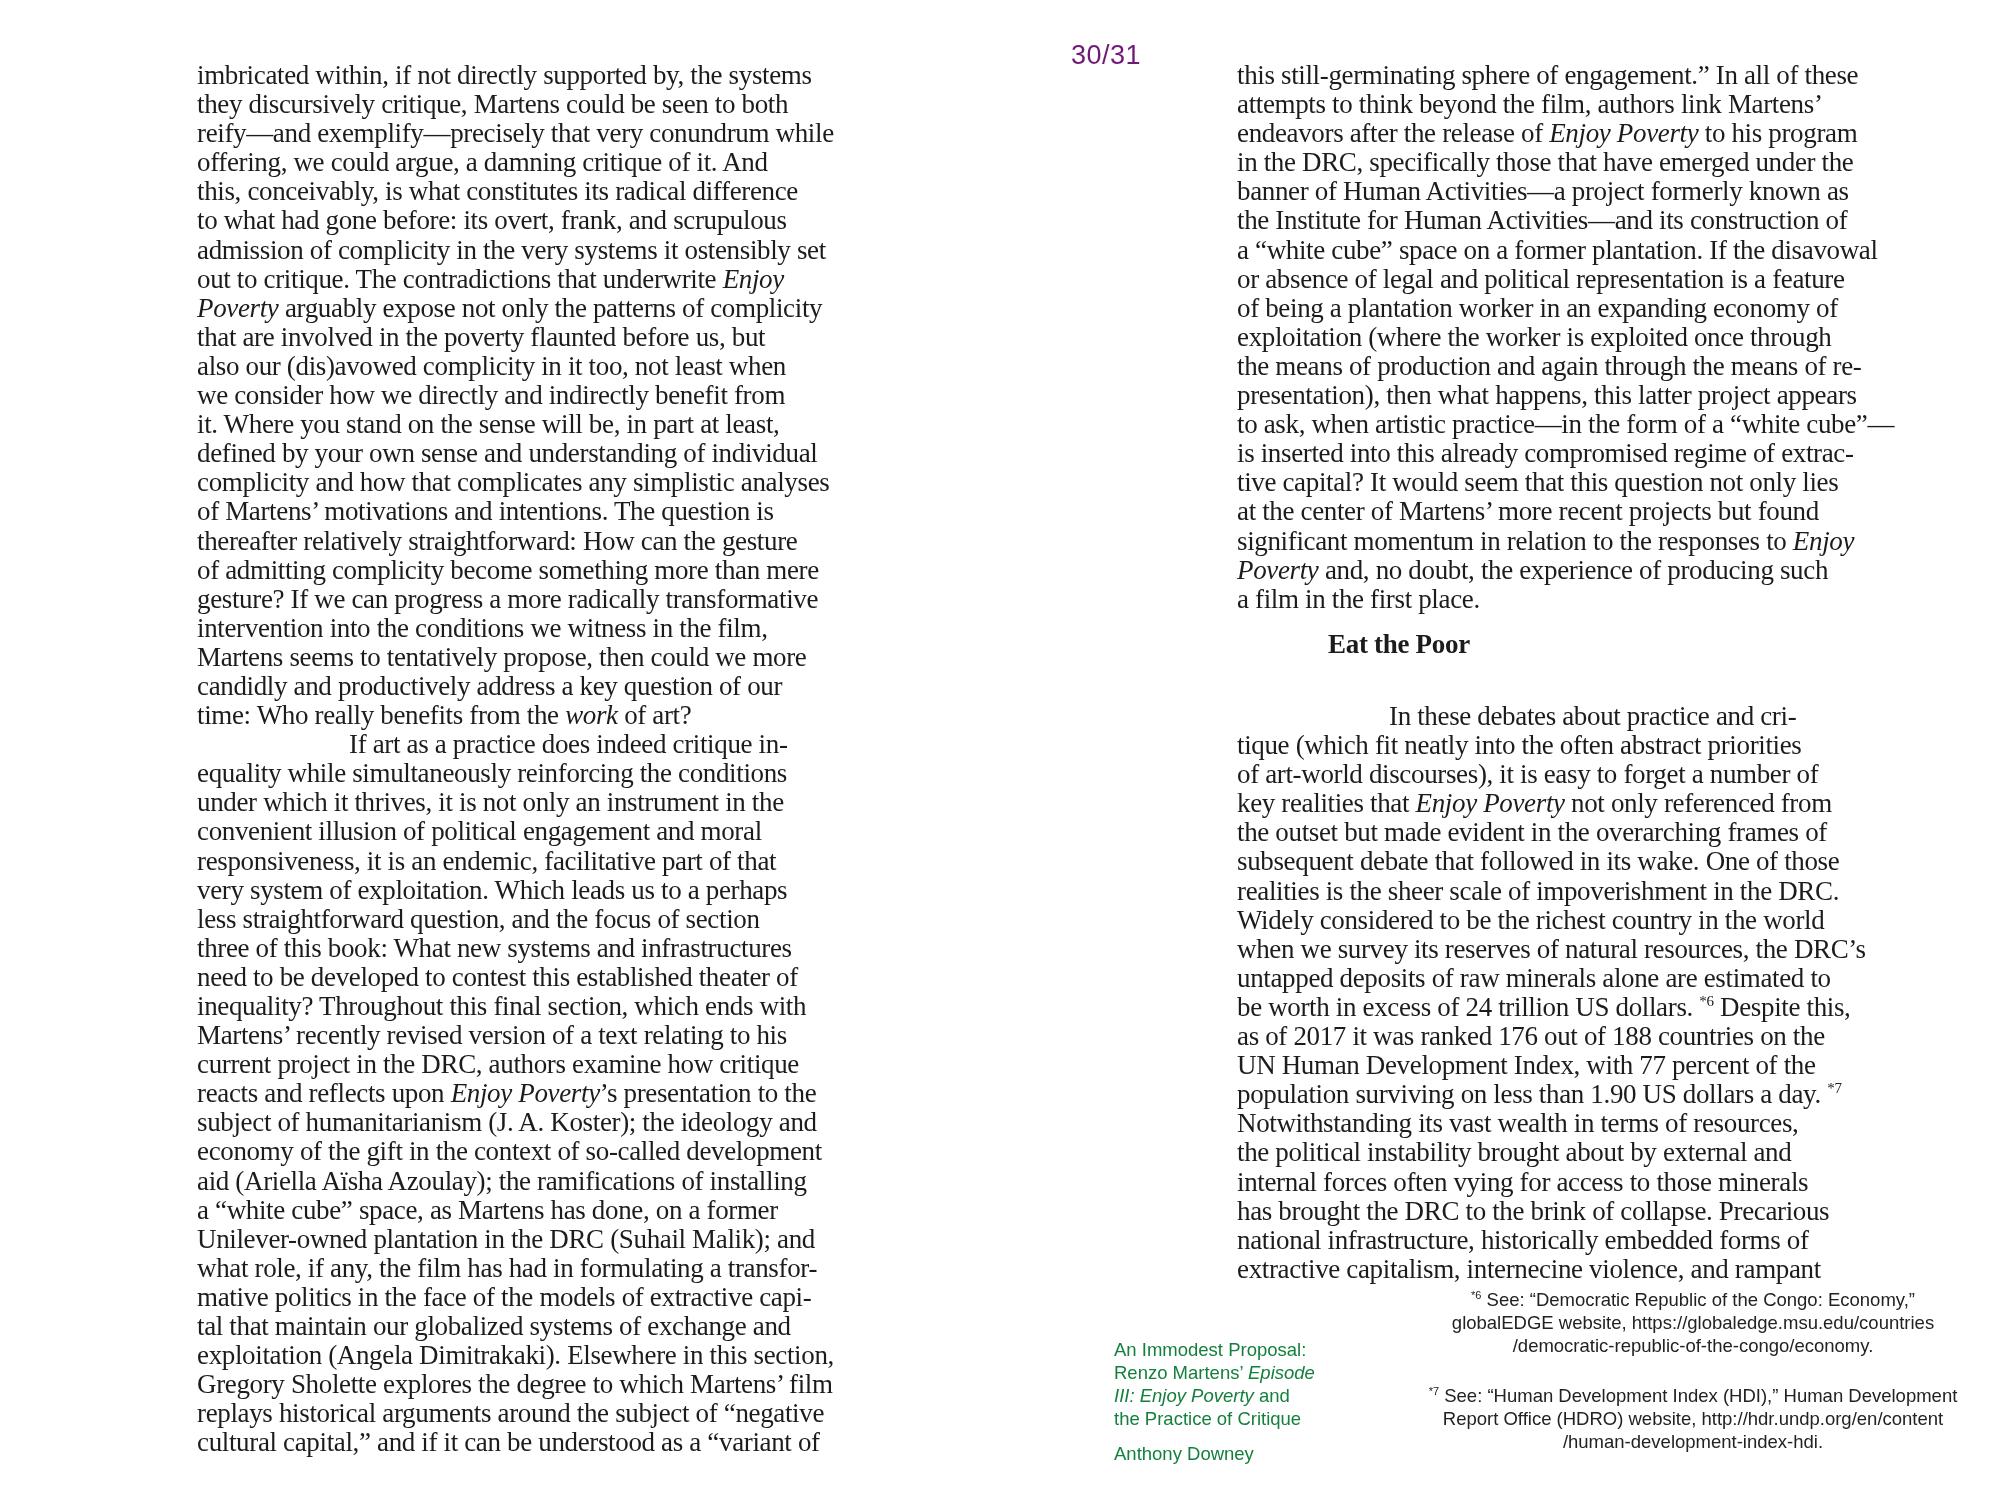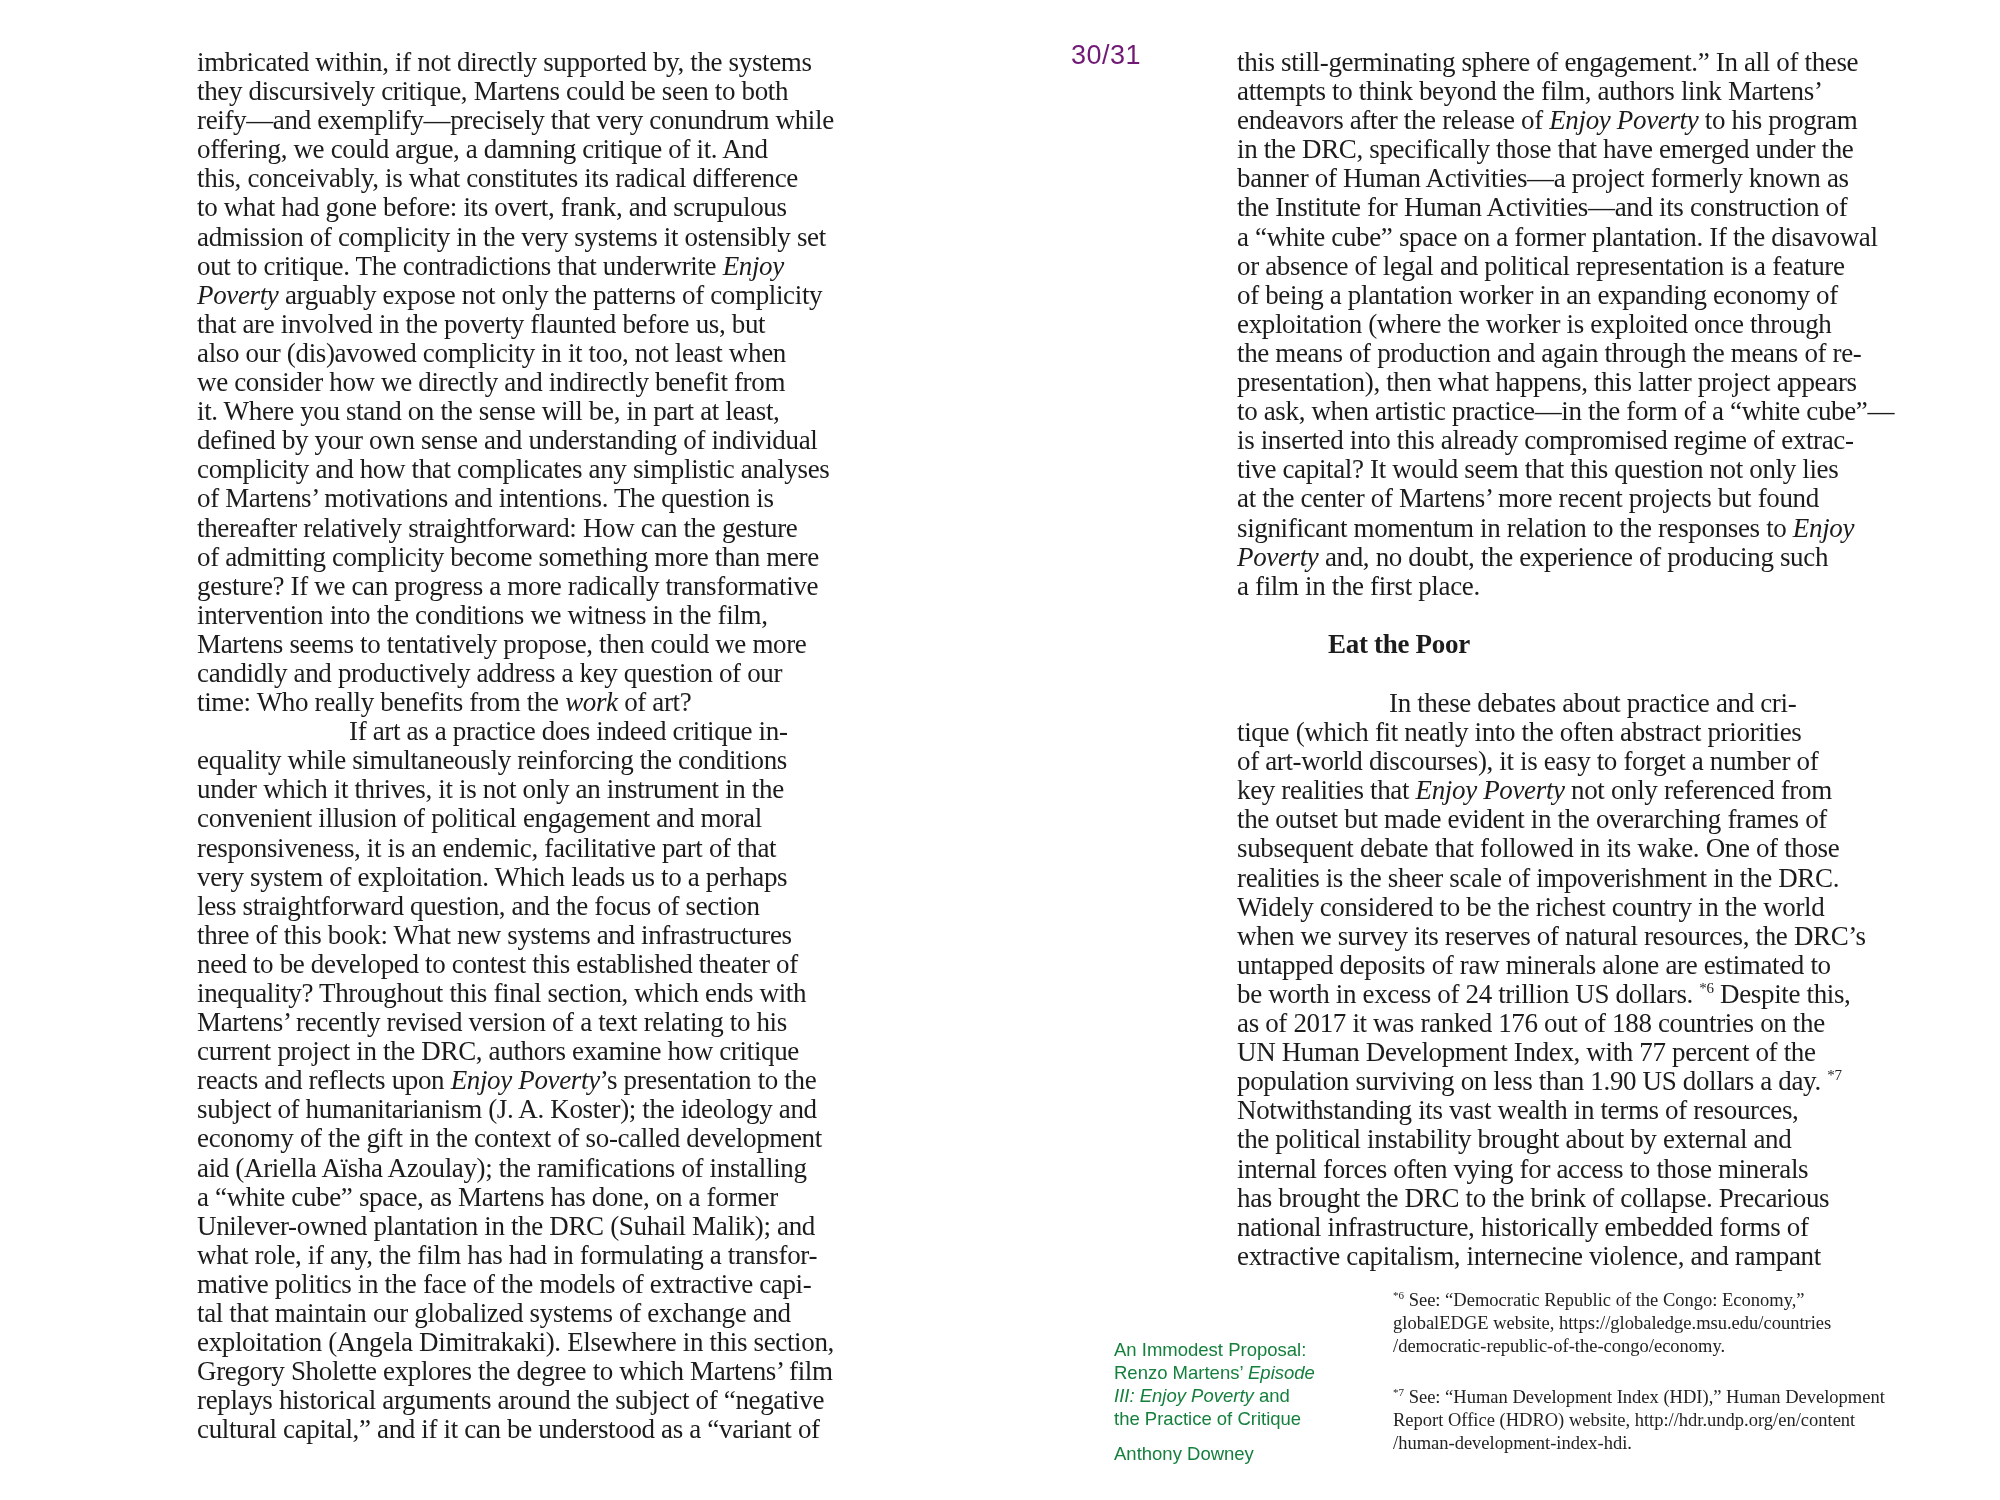--- a/index.html
+++ b/index.html
@@ -1,25 +1,25 @@
 <!DOCTYPE html>
 <html><head>
 <meta charset="utf-8">
 <style>
   html, body { margin: 0; padding: 0; background: #ffffff; }
   body { width: 2000px; height: 1500px; position: relative; overflow: hidden; color: #1c1c1c; }
-  .col { position: absolute; font-family: "Liberation Serif", serif; font-size: 27px; line-height: 29.1px; letter-spacing: -0.35px; }
+  .col { position: absolute; font-family: "Liberation Serif", serif; font-size: 27px; line-height: 29.1px; letter-spacing: -0.35px; margin-top: 13px; }
   .col .line { height: 29.1px; white-space: pre; }
   #col-left { left: 197px; top: 48px; width: 740px; }
   #col-right-top { left: 1237px; top: 48px; width: 740px; }
   #col-right-bottom { left: 1237px; top: 689px; width: 740px; }
   .indent { padding-left: 152px; }
   .page-number { position: absolute; left: 1071px; top: 40px; font-family: "Liberation Sans", sans-serif; font-size: 27px; letter-spacing: 0.5px; color: #701a75; }
   .section-heading { position: absolute; left: 1328px; top: 629px; font-family: "Liberation Serif", serif; font-weight: bold; font-size: 27px; letter-spacing: -0.3px; }
-  .footnotes { position: absolute; left: 1393px; top: 1284px; width: 600px; font-family: Liberation Serif, serif; font-size: 18.5px; line-height: 23px; color: #222; }
+  .footnotes { position: absolute; left: 1393px; top: 1284px; width: 600px; font-family: Liberation Sans, sans-serif; font-size: 18.5px; line-height: 23px; color: #222; text-align: center; }
   .footnote { margin-bottom: 23px; }
   .footnote .line { white-space: pre; }
   .fn-mark { font-size: 11px; vertical-align: 7px; }
   .running-footer { position: absolute; left: 1114px; top: 1338px; width: 228px; font-family: "Liberation Sans", sans-serif; font-size: 18.5px; line-height: 23px; color: #15803d; }
   .running-footer .line { white-space: pre; }
   .running-footer .author { text-align: left; margin-top: 12px; }
   em, i { font-style: italic; }
   sup.ref { font-size: 15px; vertical-align: 10px; line-height: 0; }
 </style>
 </head>

